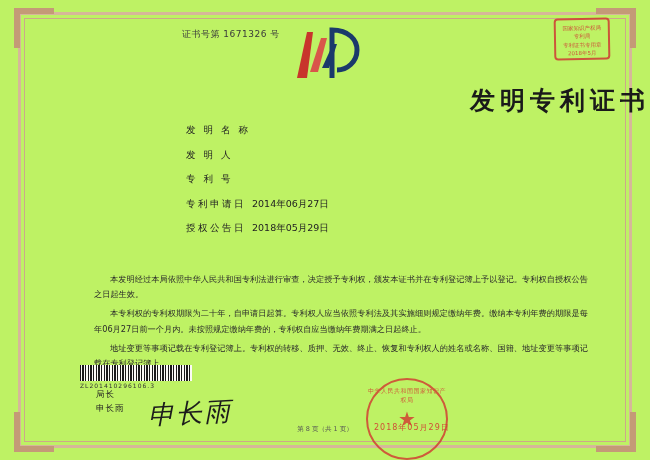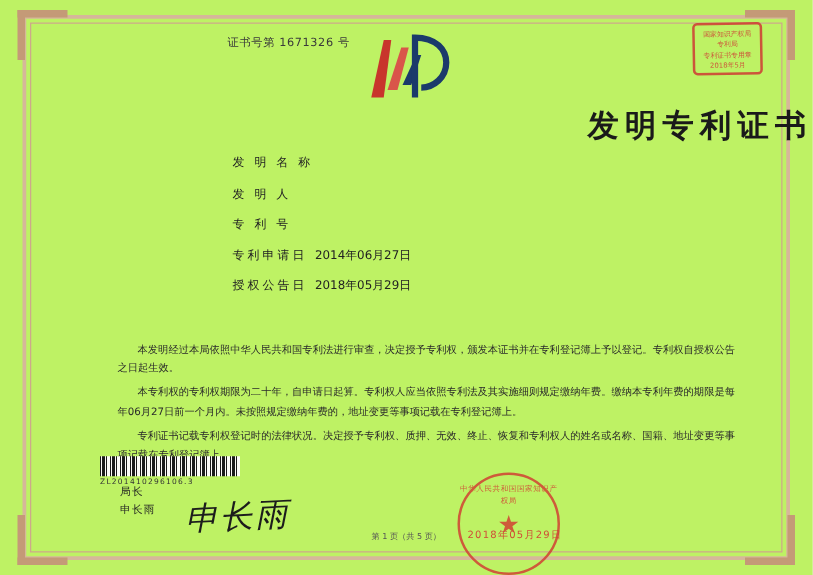--- a/index.html
+++ b/index.html
@@ -290,36 +290,36 @@
       <span class="field-value">2014年06月27日</span>
     </div>
     <div class="field-row">
       <span class="field-label">授权公告日</span>
       <span class="field-value">2018年05月29日</span>
     </div>
   </div>
 
   <div class="body-text">
     <p>本发明经过本局依照中华人民共和国专利法进行审查，决定授予专利权，颁发本证书并在专利登记簿上予以登记。专利权自授权公告之日起生效。</p>
-    <p>本专利权的专利权期限为二十年，自申请日起算。专利权人应当依照专利法及其实施细则规定缴纳年费。缴纳本专利年费的期限是每年06月27日前一个月内。未按照规定缴纳年费的，地址变更等事项记载在专利登记簿上。</p>
-    <p>专利证书记载专利权登记时的法律状况。决定授予专利权、质押、无效、终止、恢复和专利权人的姓名或名称、国籍、地址变更等事项记载在专利登记簿上。</p>
+    <p>本专利权的专利权期限为二十年，自申请日起算。专利权人应当依照专利法及其实施细则规定缴纳年费。缴纳本专利年费的期限是每年06月27日前一个月内。未按照规定缴纳年费的，专利权自应当缴纳年费期满之日起终止。</p>
+    <p>地址变更等事项记载在专利登记簿上。专利权的转移、质押、无效、终止、恢复和专利权人的姓名或名称、国籍、地址变更等事项记载在专利登记簿上。</p>
   </div>
 
   <div class="barcode"></div>
   <div class="barcode-text">ZL201410296106.3</div>
 
   <div class="sign-block">
     <div>局长</div>
     <div>申长雨</div>
   </div>
 
   <div class="signature">申长雨</div>
 
   <div class="seal">
     <div class="seal-top">中华人民共和国国家知识产权局</div>
     <div class="seal-star">★</div>
     <div class="seal-bottom"></div>
   </div>
   <div class="seal-date">2018年05月29日</div>
 
-  <div class="footer-note">第 1 页（共 5 页）</div>
+  <div class="footer-note">第 8 页（共 1 页）</div>
 
 </div>
 
 </body></html>

